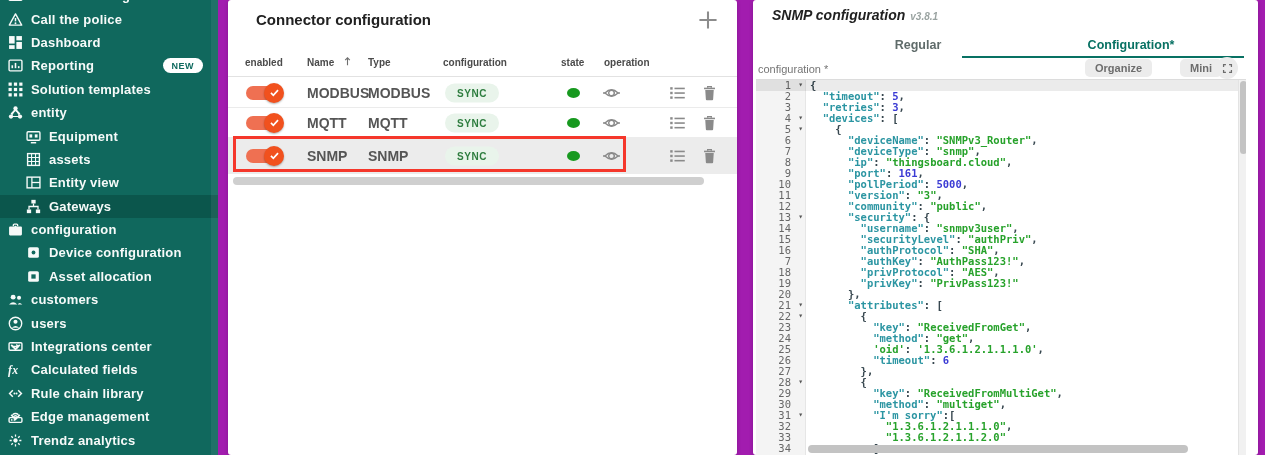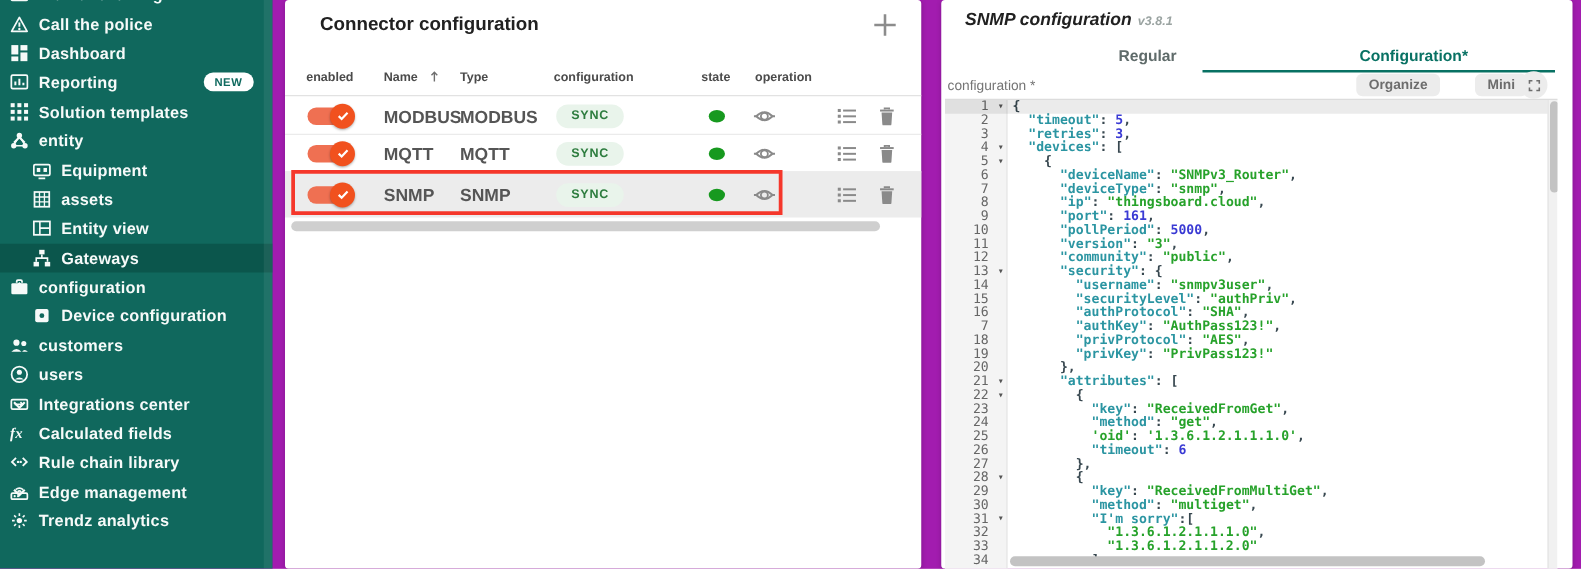--- a/index.html
+++ b/index.html
@@ -221,20 +221,29 @@
         </span>
       </div>
       <div class="side-item child">
         <span class="icn">
           <svg viewBox="0 0 14 14" width="14" height="14" style="width:100%;height:100%">
             <rect x="2" y="2" width="10" height="10" rx="1.5" fill="currentColor"></rect>
             <circle cx="7" cy="7" r="1.8" fill="#10685d"></circle>
           </svg>
         </span>
         <span class="side-label">Device configuration</span>
+      </div>
+      <div class="side-item child">
+        <span class="icn">
+          <svg viewBox="0 0 14 14" width="14" height="14" style="width:100%;height:100%">
+            <rect x="2" y="2" width="10" height="10" rx="1.5" fill="currentColor"></rect>
+            <rect x="5" y="5" width="4" height="4" fill="#10685d"></rect>
+          </svg>
+        </span>
+        <span class="side-label">Asset allocation</span>
       </div>
       <div class="side-item">
         <span class="icn">
           <svg viewBox="0 0 14 14" width="14" height="14" style="width:100%;height:100%">
             <circle cx="4.8" cy="4.8" r="2.3" fill="currentColor"></circle>
             <circle cx="10.3" cy="5.4" r="1.9" fill="currentColor"></circle>
             <path d="M1 11.6 Q4.8 7.6 8.6 11.6 Z" fill="currentColor"></path>
             <path d="M9 11.6 Q10.6 8.8 13.4 11.6 Z" fill="currentColor"></path>
           </svg>
         </span>

